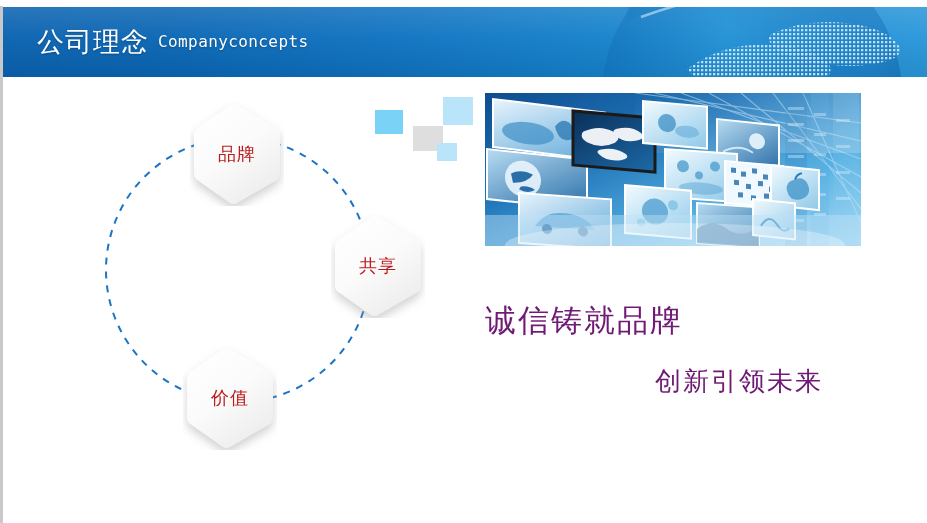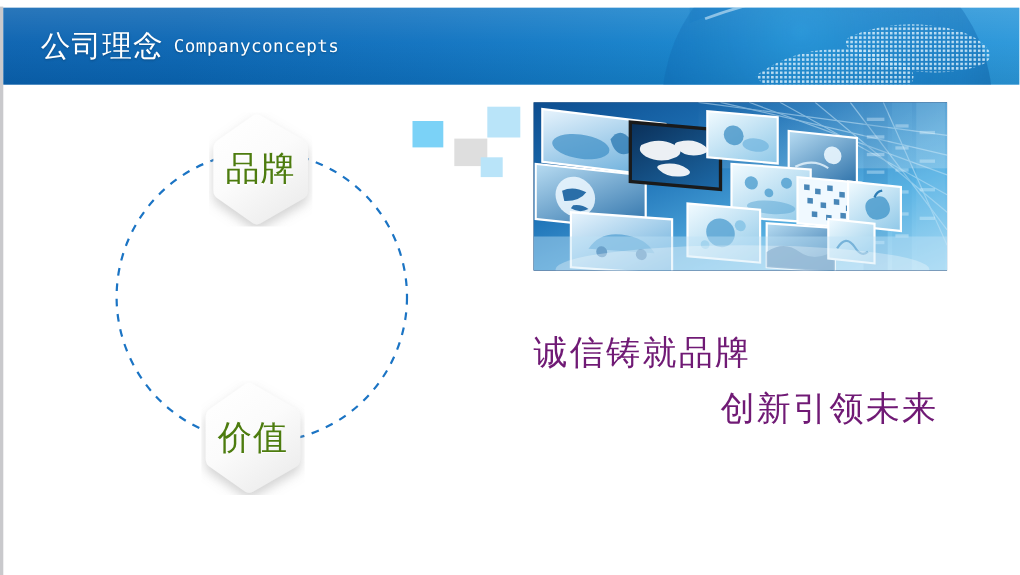--- a/index.html
+++ b/index.html
@@ -47,21 +47,21 @@
   .hex{
     position:absolute;width:94px;height:104px;
   }
   .hex .hex-shape{
     position:absolute;left:0;top:0;width:94px;height:104px;
   }
   .hex .hex-label{
     position:absolute;left:0;top:0;width:94px;height:104px;
     display:flex;align-items:center;justify-content:center;
     font-family:Liberation Mono, monospace;
-    font-size:31px;color:#4d7c0f;letter-spacing:1px;
+    font-size:18px;color:#b91c1c;letter-spacing:1px;
     text-shadow:0 1px 0 rgba(255,255,255,.8);
   }
   .hex-top{left:150px;top:10px;}
   .hex-right{left:291px;top:122px;}
   .hex-bottom{left:143px;top:254px;}
   .hex-left{left:8px;top:122px;}
 
   .center-circle{
     position:absolute;left:134px;top:114px;width:128px;height:128px;border-radius:50%;
     background:linear-gradient(145deg,#6d6d6d 0%,#4a4a4a 35%,#3a3a3a 60%,#5d5d5d 100%);
@@ -92,21 +92,21 @@
   }
   .photo svg{display:block;}
 
   
   .slogan{
     position:absolute;left:485px;top:300px;width:400px;
     font-family:Liberation Mono, monospace;
     color:#701a75;
   }
   .slogan-line-1{font-size:31px;letter-spacing:2px;}
-  .slogan-line-2{font-size:31px;letter-spacing:2px;margin-top:9px;margin-left:170px;}
+  .slogan-line-2{font-size:26px;letter-spacing:2px;margin-top:22px;margin-left:170px;}
 </style>
 </head>
 <body>
 
 <div class="slide">
 
   <div class="frame-left"></div>
   <div class="frame-top"></div>
 
   <div class="header">
@@ -171,20 +171,26 @@
       <circle cx="198" cy="178" r="132" fill="none" stroke="#1b74c4" stroke-width="2" stroke-dasharray="7 7" stroke-linecap="butt"></circle>
     </svg>
 
     <div class="hex hex-top">
       <svg class="hex-shape" viewBox="0 0 94 104">
         <path d="M47 3 L86 25.5 Q90 28 90 33 L90 71 Q90 76 86 78.5 L47 101 Q43.5 103 40 101 L8 78.5 Q4 76 4 71 L4 33 Q4 28 8 25.5 L40 3 Q43.5 1 47 3 Z" fill="url(#hexFill)" filter="url(#hexShadow)"></path>
       </svg>
       <div class="hex-label">品牌</div>
     </div>
 
+    <div class="hex hex-right">
+      <svg class="hex-shape" viewBox="0 0 94 104">
+        <path d="M47 3 L86 25.5 Q90 28 90 33 L90 71 Q90 76 86 78.5 L47 101 Q43.5 103 40 101 L8 78.5 Q4 76 4 71 L4 33 Q4 28 8 25.5 L40 3 Q43.5 1 47 3 Z" fill="url(#hexFill)" filter="url(#hexShadow)"></path>
+      </svg>
+      <div class="hex-label">共享</div>
+    </div>
 
     <div class="hex hex-bottom">
       <svg class="hex-shape" viewBox="0 0 94 104">
         <path d="M47 3 L86 25.5 Q90 28 90 33 L90 71 Q90 76 86 78.5 L47 101 Q43.5 103 40 101 L8 78.5 Q4 76 4 71 L4 33 Q4 28 8 25.5 L40 3 Q43.5 1 47 3 Z" fill="url(#hexFill)" filter="url(#hexShadow)"></path>
       </svg>
       <div class="hex-label">价值</div>
     </div>
 
 
   </div>

